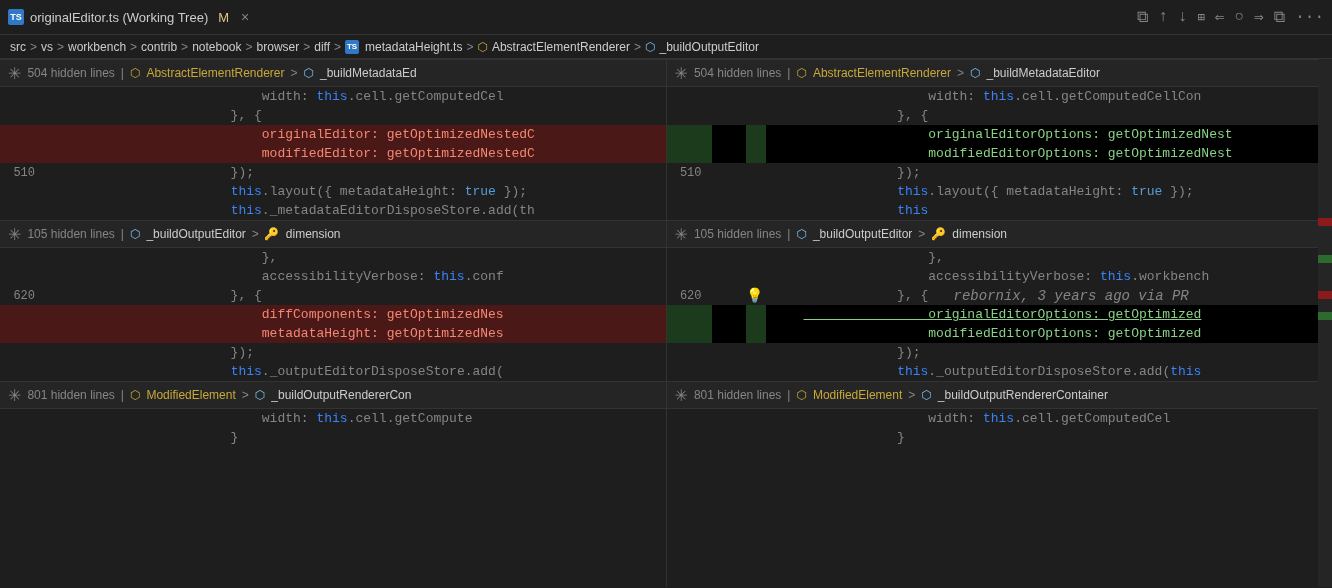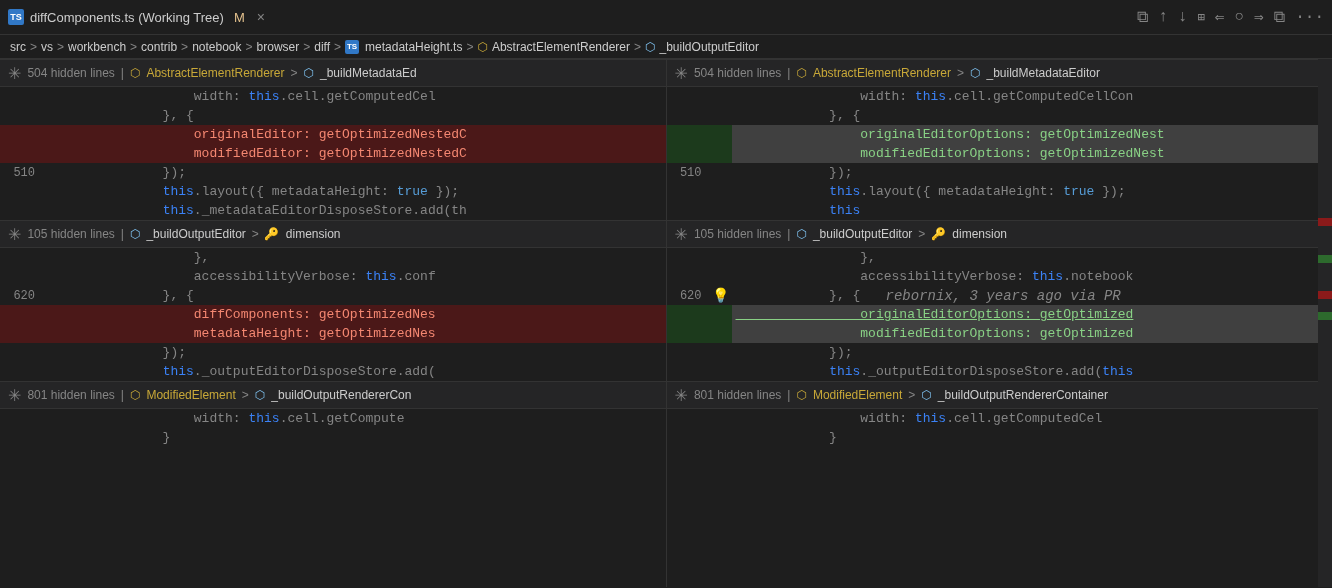--- a/index.html
+++ b/index.html
@@ -133,20 +133,21 @@
     
     .code-block {
       background: #1e1e1e;
     }
 
     .code-line {
       display: flex;
       align-items: stretch;
       min-height: 19px;
       position: relative;
+      gap: 34px;
     }
 
     .line-number {
       width: 45px;
       min-width: 45px;
       text-align: right;
       padding-right: 10px;
       color: #858585;
       font-size: 12px;
       user-select: none;
@@ -176,21 +177,21 @@
     }
 
     
     .line-deleted {
       background: #4b1818;
     }
     .line-deleted .line-number { background: #4b1818; }
     .line-deleted .line-gutter { background: #4b1818; }
 
     .line-added {
-      background: #404040;
+      background: #000000;
     }
     .line-added .line-number { background: #1c3a1c; }
     .line-added .line-gutter { background: #1c3a1c; }
 
     
     .diff-scrollbar {
       width: 14px;
       background: #252526;
       position: absolute;
       right: 0;
@@ -227,21 +228,21 @@
       font-size: 14px;
       font-style: italic;
     }
   </style>
 </head>
 <body>
 
 <div class="title-bar">
   <div class="title-left">
     <div class="ts-icon">TS</div>
-    <span class="tab-title">diffComponents.ts (Working Tree)</span>
+    <span class="tab-title">originalEditor.ts (Working Tree)</span>
     <span class="tab-badge">M</span>
     <span class="tab-close">×</span>
   </div>
   <div class="title-actions">
 
     <span class="title-action-btn" title="Copy">⧉</span>
 
     <span class="title-action-btn">↑</span>
 
     <span class="title-action-btn">↓</span>
@@ -480,21 +481,21 @@
 
       <div class="code-block">
         <div class="code-line">
           <div class="line-number"></div>
           <div class="line-gutter"></div>
           <div class="line-content"><span class="dim">                },</span></div>
         </div>
         <div class="code-line">
           <div class="line-number"></div>
           <div class="line-gutter"></div>
-          <div class="line-content"><span class="dim">                accessibilityVerbose: </span><span class="this">this</span><span class="dim">.notebook</span></div>
+          <div class="line-content"><span class="dim">                accessibilityVerbose: </span><span class="this">this</span><span class="dim">.workbench</span></div>
         </div>
         <div class="code-line">
           <div class="line-number">620</div>
           <div class="line-gutter">
             <span class="lightbulb">💡</span>
           </div>
           <div class="line-content">
             <span class="dim">            }, {</span>
             <span class="git-tooltip">&nbsp;&nbsp;&nbsp;rebornix, 3 years ago via PR</span>
           </div>

